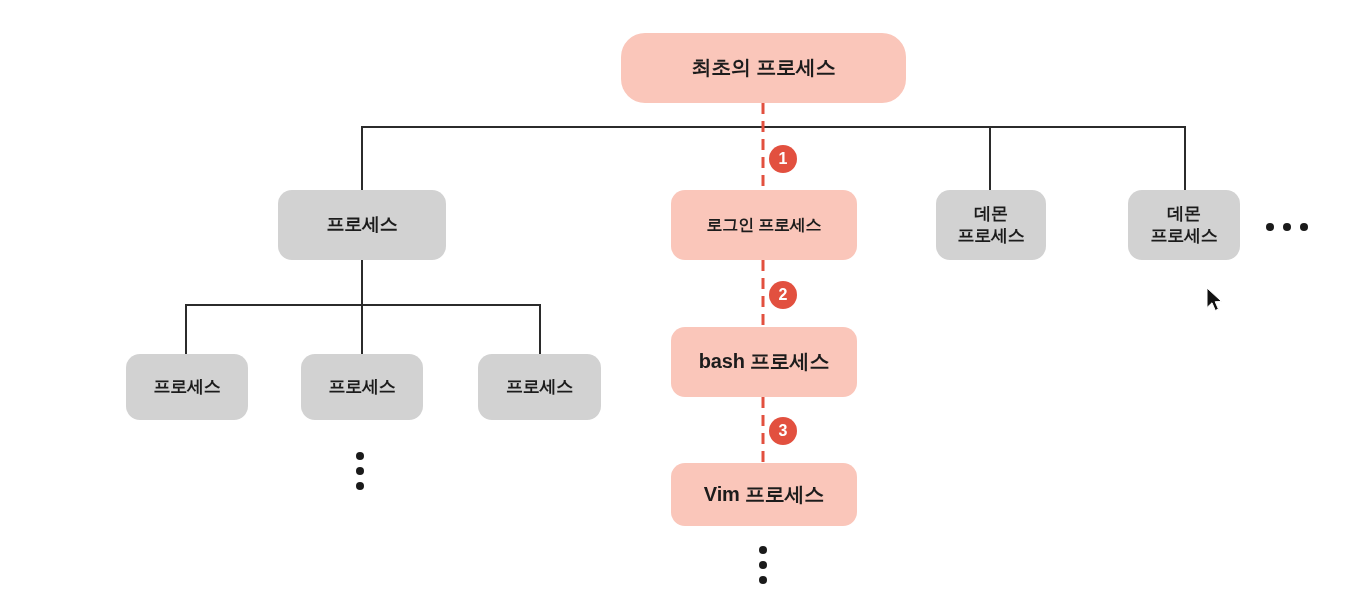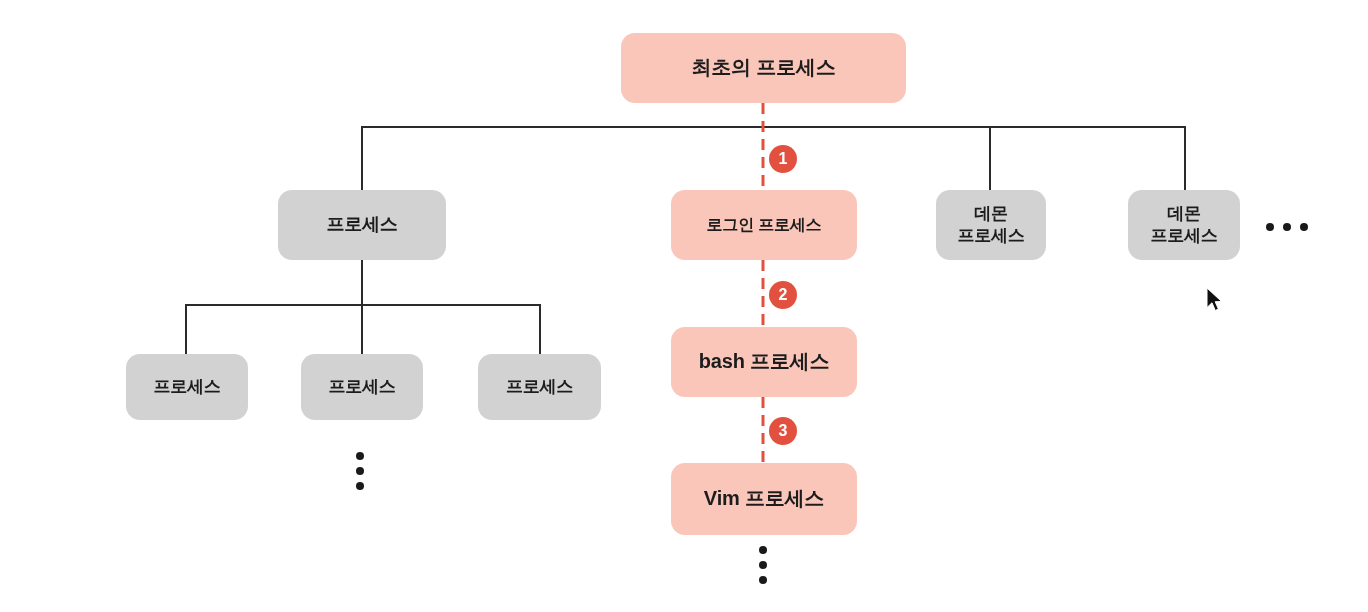--- a/index.html
+++ b/index.html
@@ -102,21 +102,21 @@
       <path d="M540 305 L540 354"></path>
     </g>
 
     <g stroke="#e2503f" stroke-width="3" fill="none" stroke-linecap="butt" stroke-dasharray="11 7">
       <path d="M763 103 L763 190"></path>
       <path d="M763 260 L763 327"></path>
       <path d="M763 397 L763 463"></path>
     </g>
   </svg>
 
-  <div class="node pink" style="left:621px; top:33px; width:285px; height:70px; font-size:20px;">
+  <div class="node pink" style="left:621px; top:33px; width:285px; height:70px; font-size:20px;border-radius:24px;">
     <span>최초의 프로세스</span>
   </div>
 
   <div class="node gray" style="left:278px; top:190px; width:168px; height:70px; font-size:18px;">
     <span>프로세스</span>
   </div>
 
   <div class="node pink" style="left:671px; top:190px; width:186px; height:70px; font-size:16px;">
     <span>로그인 프로세스</span>
   </div>
@@ -140,21 +140,21 @@
   </div>
 
   <div class="node gray" style="left:478px; top:354px; width:123px; height:66px; font-size:17px;">
     <span>프로세스</span>
   </div>
 
   <div class="node pink" style="left:671px; top:327px; width:186px; height:70px; font-size:20px;">
     <span>bash 프로세스</span>
   </div>
 
-  <div class="node pink" style="left:671px; top:463px; width:186px; height:72px; font-size:20px;">
+  <div class="node pink" style="left:671px; top:463px; width:186px; height:63px; font-size:20px;">
     <span>Vim 프로세스</span>
   </div>
 
   <div class="badge" style="left:769px; top:145px;">
     <span>1</span>
   </div>
   <div class="badge" style="left:769px; top:281px;">
     <span>2</span>
   </div>
   <div class="badge" style="left:769px; top:417px;">

